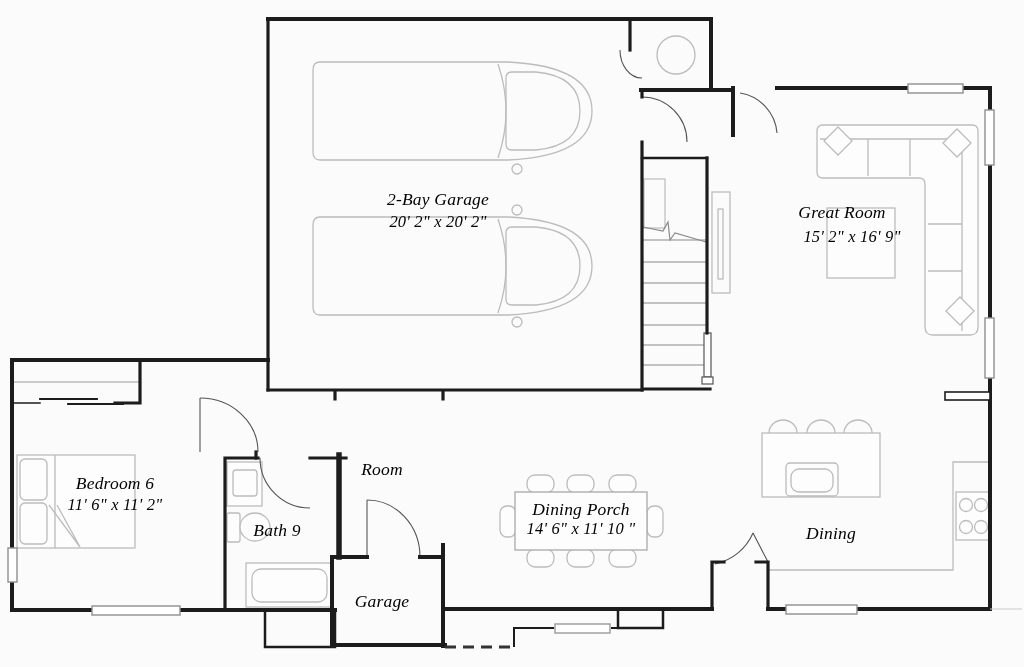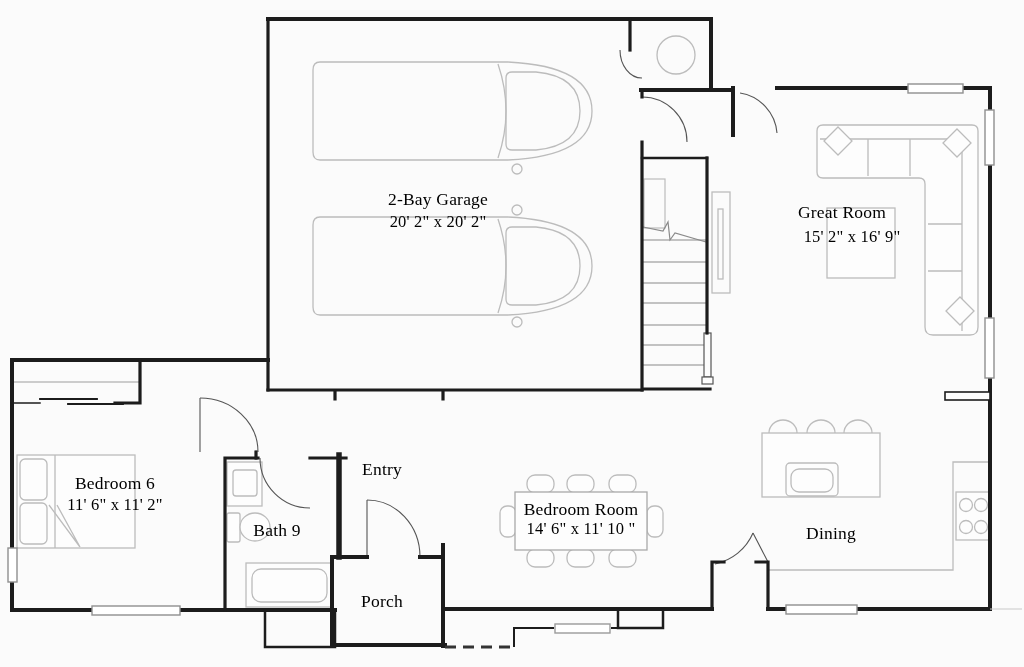--- a/index.html
+++ b/index.html
@@ -1,16 +1,16 @@
 <!DOCTYPE html>
 <html><head>
 <meta charset="utf-8">
 <style>
   html,body{margin:0;padding:0;background:#fbfbfb;}
-  #stage{position:relative;width:1024px;height:667px;background:#fbfbfb;overflow:hidden;}
+  #stage{position:relative;width:1024px;height:667px;background:#fbfbfb;overflow:hidden;font-style:italic;}
   #plan-svg{position:absolute;left:0;top:0;}
   .lbl{position:absolute;transform:translate(-50%,-50%);
        font-family:"Liberation Serif",serif;font-size:17.5px;color:#000;
        white-space:nowrap;letter-spacing:.2px;line-height:1;}
   .dim{font-size:16.5px;}
 </style>
 </head>
 <body>
 
 <div id="stage">
@@ -174,21 +174,21 @@
   <div class="lbl dim" style="left:438px;top:222px">20' 2" x 20' 2"</div>
 
   <div class="lbl" style="left:842px;top:213px">Great Room</div>
   <div class="lbl dim" style="left:852px;top:237px">15' 2" x 16' 9"</div>
 
   <div class="lbl" style="left:115px;top:484px">Bedroom 6</div>
   <div class="lbl dim" style="left:115px;top:505px">11' 6" x 11' 2"</div>
 
   <div class="lbl" style="left:277px;top:531px">Bath 9</div>
 
-  <div class="lbl" style="left:382px;top:470px">Entry</div>
+  <div class="lbl" style="left:382px;top:470px">Room</div>
 
-  <div class="lbl" style="left:581px;top:510px">Bedroom Room</div>
+  <div class="lbl" style="left:581px;top:510px">Dining Porch</div>
   <div class="lbl dim" style="left:581px;top:529px">14' 6" x 11' 10 "</div>
 
   <div class="lbl" style="left:831px;top:534px">Dining</div>
 
-  <div class="lbl" style="left:382px;top:602px">Porch</div>
+  <div class="lbl" style="left:382px;top:602px">Garage</div>
 </div>
 
 </body></html>

